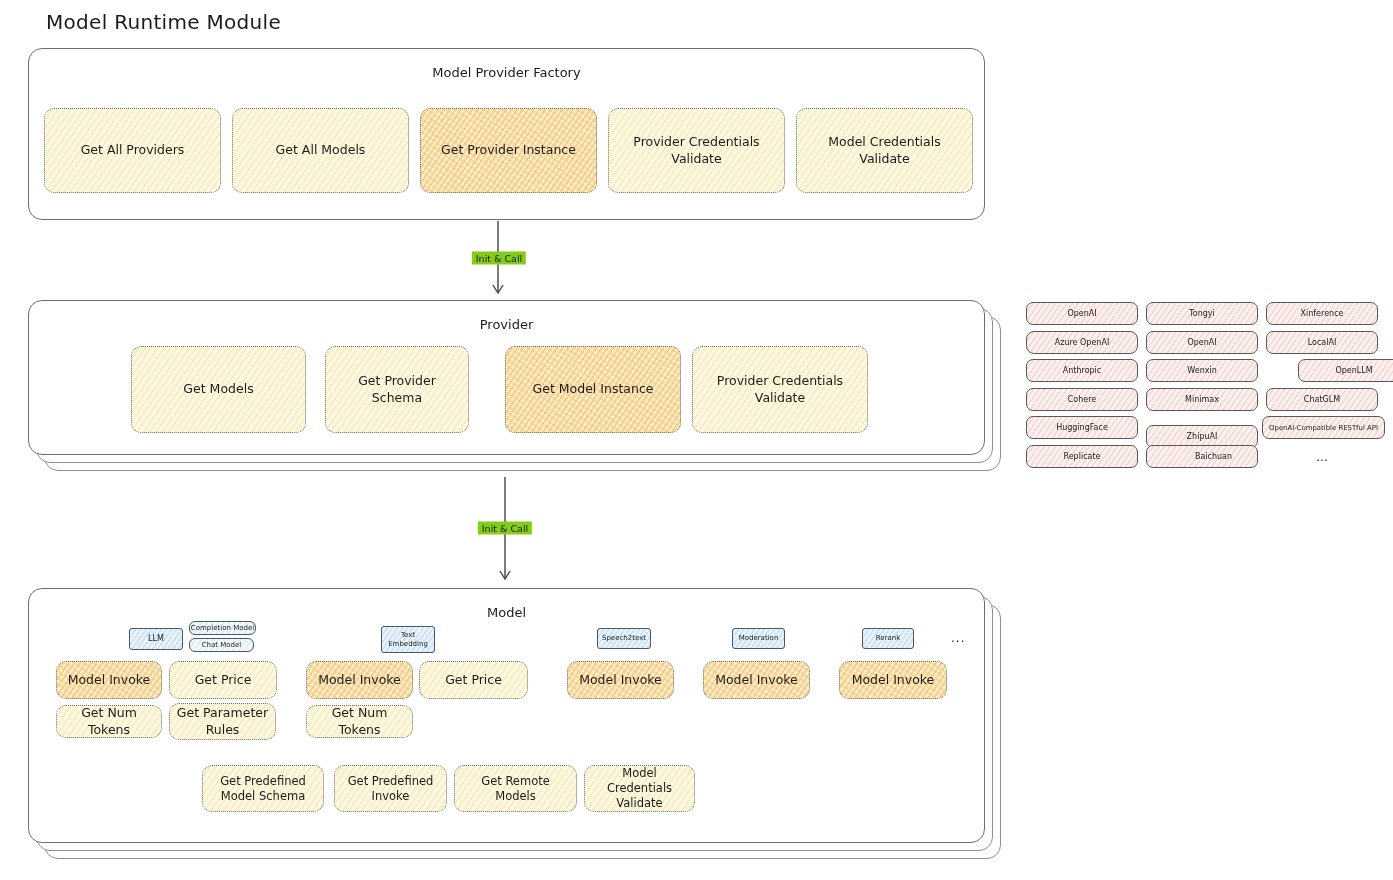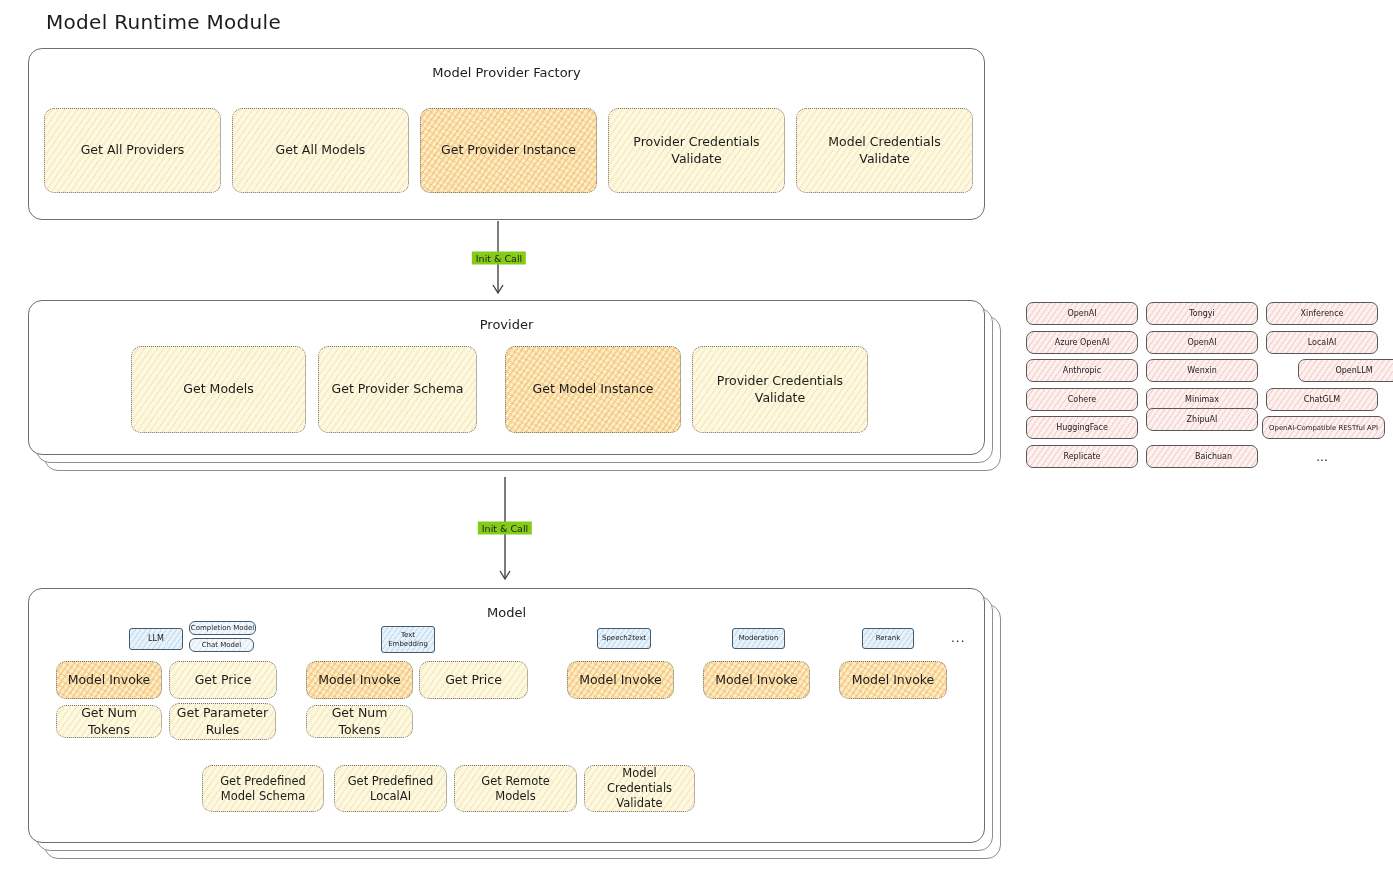--- a/index.html
+++ b/index.html
@@ -66,21 +66,21 @@
   </svg>
   <div class="arrow-label" style="left:499px;top:258px;">Init &amp; Call</div>
 
   <section class="card back" style="left:44px;top:316px;width:957px;height:155px;"></section>
   <section class="card back" style="left:36px;top:308px;width:957px;height:155px;"></section>
   <section class="card" style="left:28px;top:300px;width:957px;height:155px;">
     <div class="card-title">Provider</div>
     <div class="dbox fill-yellow" style="left:102px;top:45px;width:175px;height:87px;">
       <span>Get Models</span>
     </div>
-    <div class="dbox fill-yellow" style="left:289px;top:45px;width:159px;height:87px;">
+    <div class="dbox fill-yellow" style="left:296px;top:45px;width:144px;height:87px;">
       <span>Get Provider Schema</span>
     </div>
     <div class="dbox fill-orange" style="left:476px;top:45px;width:176px;height:87px;">
       <span>Get Model Instance</span>
     </div>
     <div class="dbox fill-yellow" style="left:663px;top:45px;width:176px;height:87px;">
       <span>Provider Credentials Validate</span>
     </div>
   </section>
 
@@ -121,21 +121,21 @@
     <div class="pink" style="left:1146px;top:388px;">
         <span>Minimax</span>
       </div>
     <div class="pink" style="left:1266px;top:388px;">
         <span>ChatGLM</span>
       </div>
 
     <div class="pink" style="left:1026px;top:416px;">
         <span>HuggingFace</span>
       </div>
-    <div class="pink" style="left:1146px;top:408px;">
+    <div class="pink" style="left:1146px;top:425px;">
         <span>ZhipuAI</span>
       </div>
     <div class="pink wide" style="top:416px;">
         <span>OpenAI-Compatible RESTful API</span>
       </div>
 
     <div class="pink" style="left:1026px;top:445px;">
         <span>Replicate</span>
       </div>
     <div class="pink" style="left:1146px;top:445px;padding-left:23px;">
@@ -209,21 +209,21 @@
         <span>Get Parameter Rules</span>
       </div>
     <div class="dbox fill-yellow" style="left:277px;top:116px;width:107px;height:33px;">
         <span>Get Num Tokens</span>
       </div>
 
     <div class="dbox fill-yellow small-text" style="left:173px;top:176px;width:122px;height:47px;">
         <span>Get Predefined Model Schema</span>
       </div>
     <div class="dbox fill-yellow small-text" style="left:305px;top:176px;width:113px;height:47px;">
-        <span>Get Predefined LocalAI</span>
+        <span>Get Predefined Invoke</span>
       </div>
     <div class="dbox fill-yellow small-text" style="left:425px;top:176px;width:123px;height:47px;">
         <span>Get Remote Models</span>
       </div>
     <div class="dbox fill-yellow small-text" style="left:555px;top:176px;width:111px;height:47px;">
         <span>Model Credentials Validate</span>
       </div>
   </section>
 
 </div>

